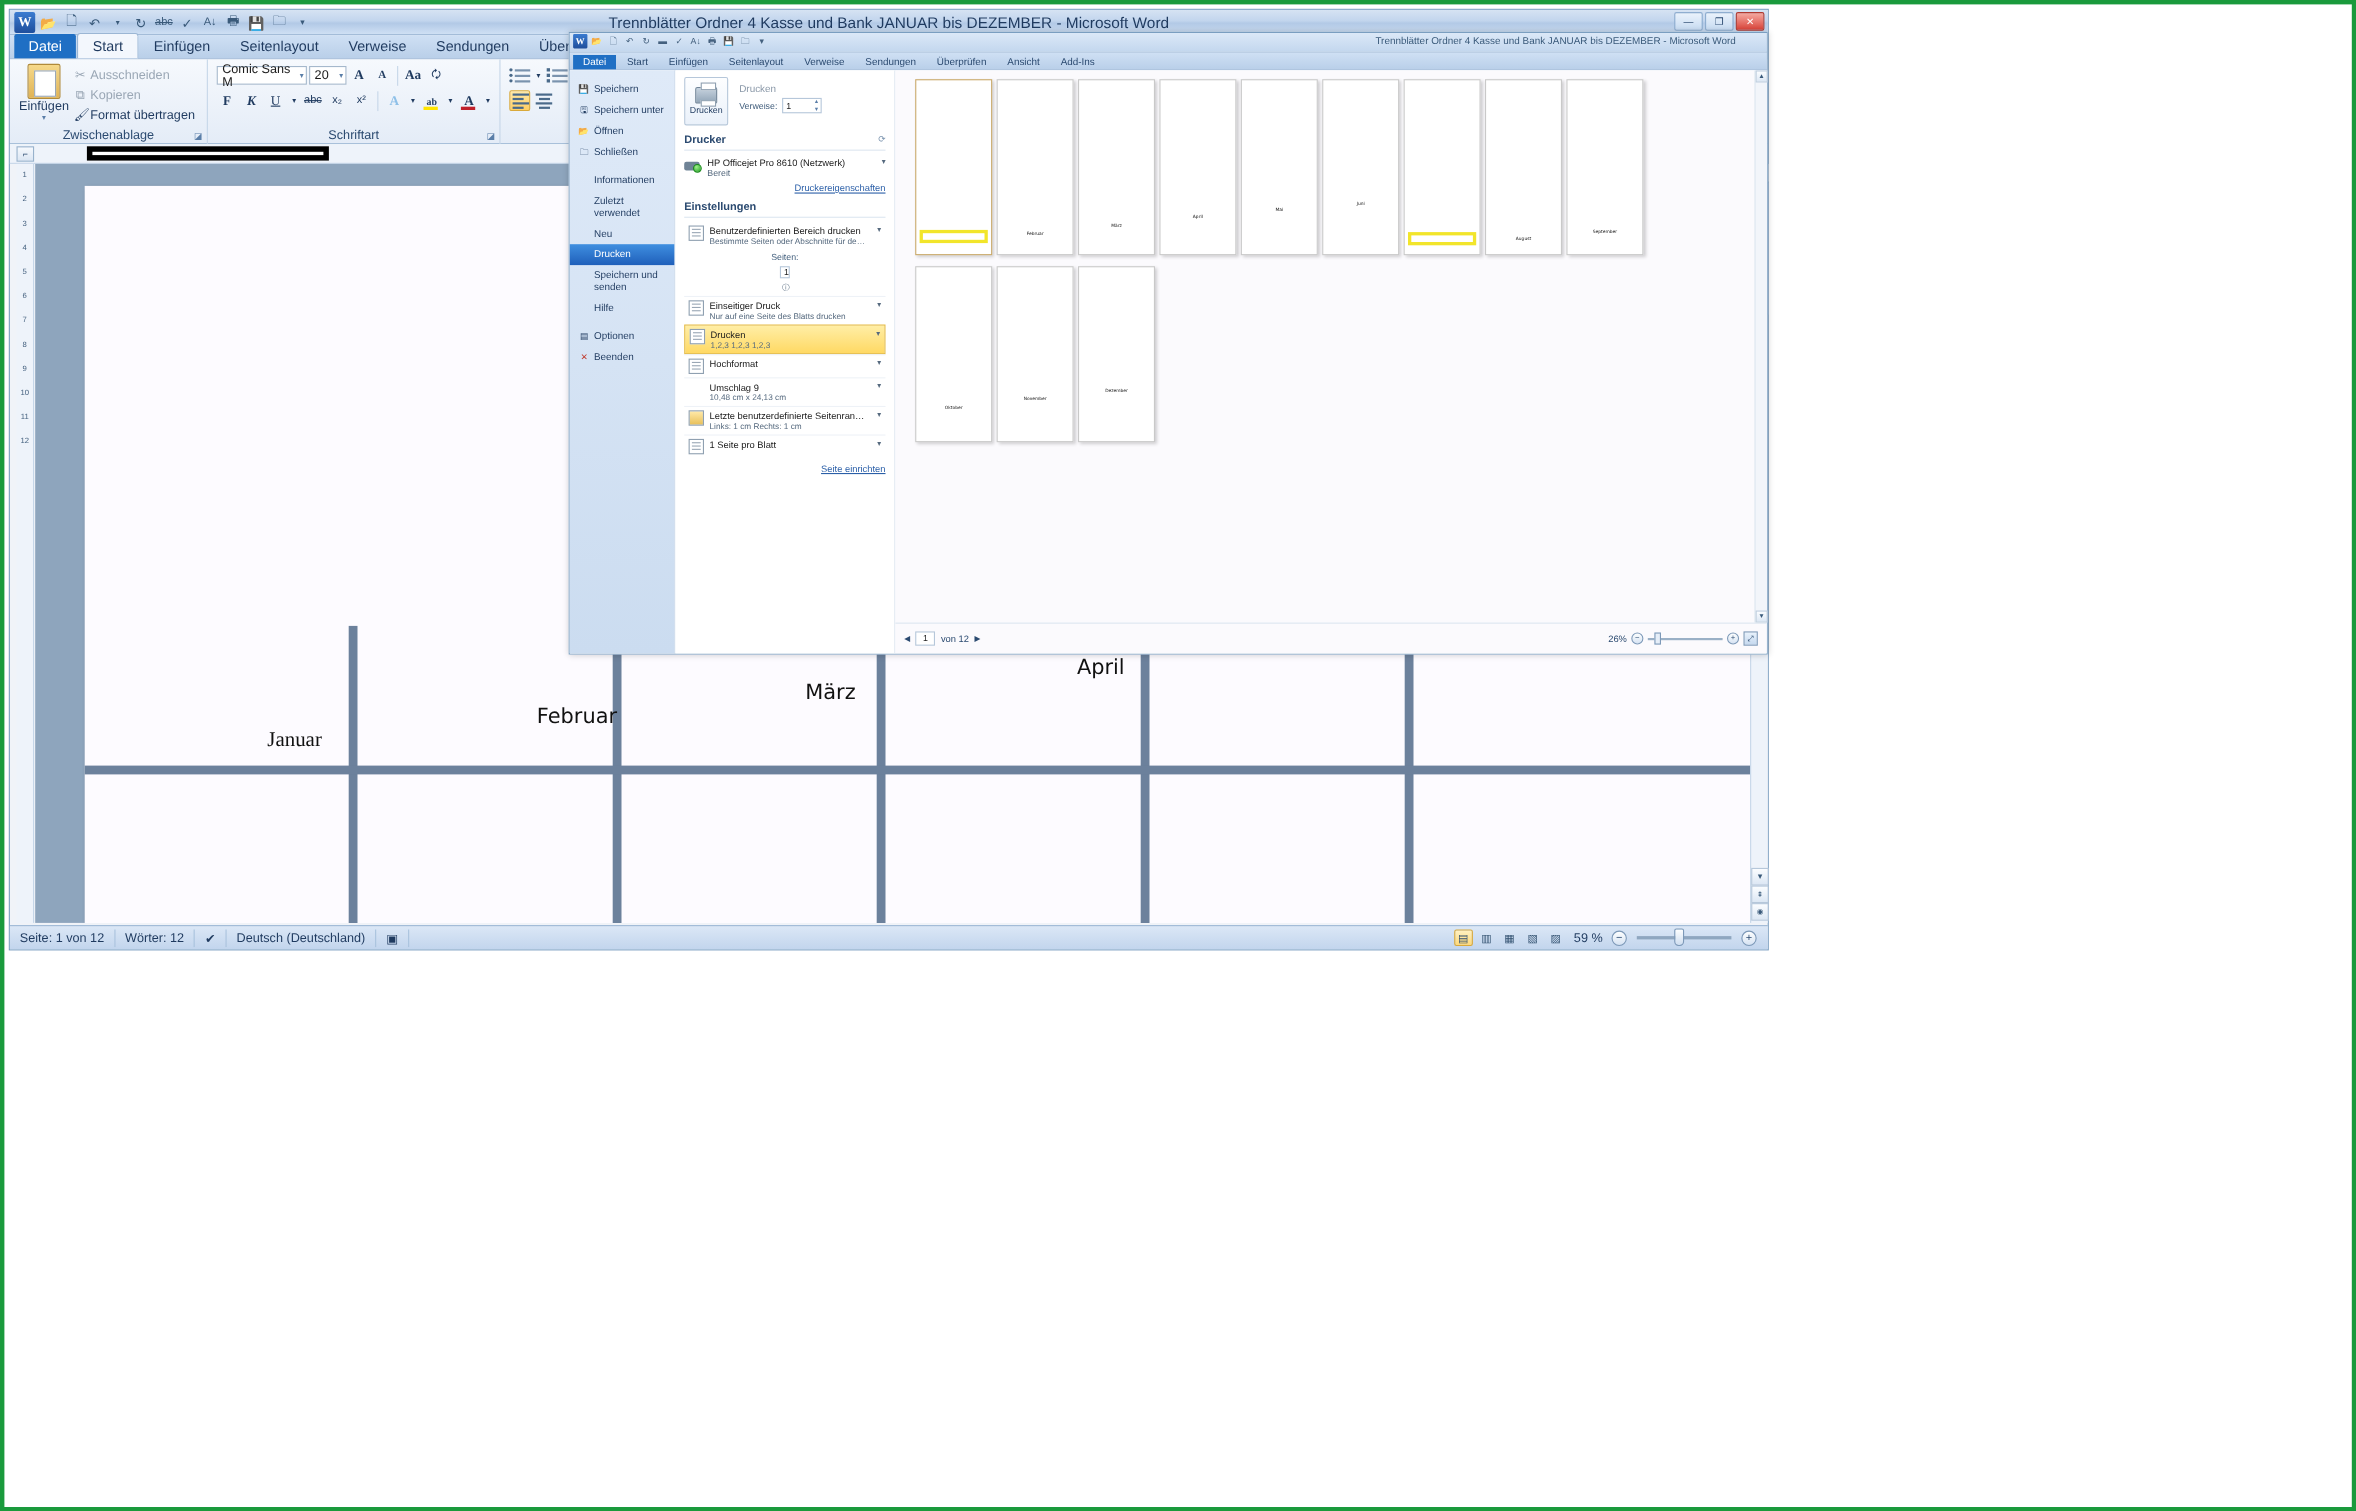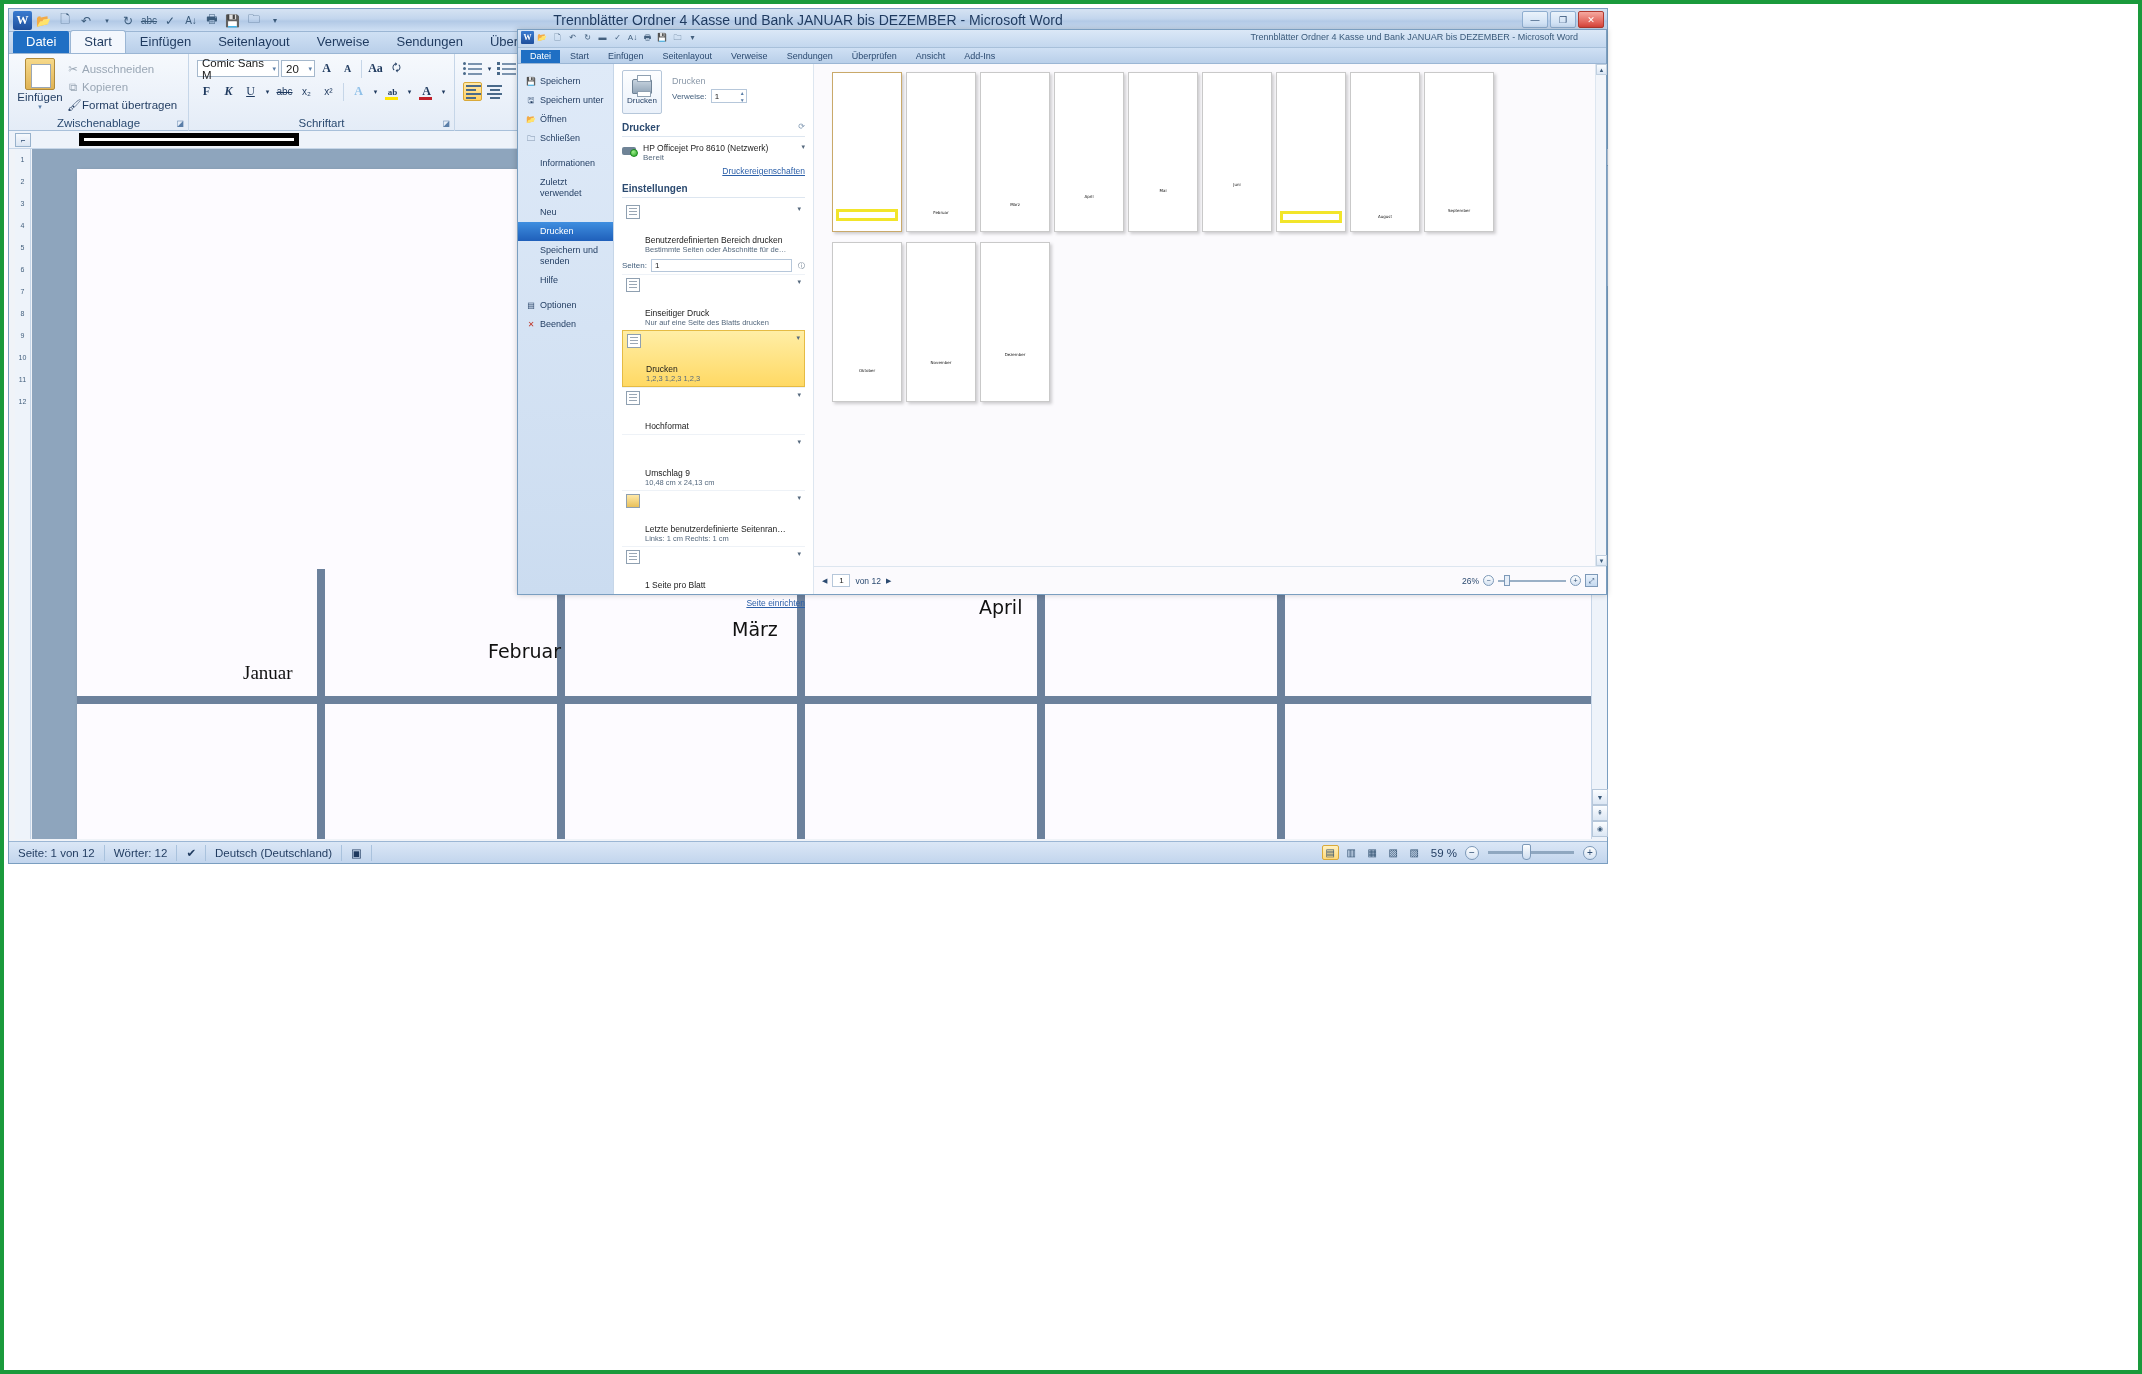--- a/index.html
+++ b/index.html
@@ -226,24 +226,24 @@
     background:radial-gradient(circle at 35% 30%,#9ff08a,#23a024);border:1px solid #178a18;}
   .printer-name { font-size:8.5px; color:#222; line-height:10px;}
   .printer-status { font-size:8px; color:#55697e;}
   .prop-link { text-align:right; font-size:8.5px; color:#2b5fa8; text-decoration:underline; margin-top:2px;}
   .setting-row { display:flex; gap:5px; align-items:flex-start; padding:3px 4px; position:relative;
      border-top:1px solid #eef2f7; }
   .setting-row.hl { background:linear-gradient(to bottom,#ffeea6,#ffd964); border:1px solid #e5bb44;}
   .setting-ico { width:14px;height:14px;flex:0 0 14px;border:1px solid #8fa0b1;background:#fff;position:relative;}
   .setting-ico i{position:absolute;left:2px;top:2px;right:2px;height:1px;background:#9aa7b5;box-shadow:0 3px 0 #9aa7b5,0 6px 0 #9aa7b5;}
   .setting-main { flex:1; min-width:0;}
-  .setting-t { font-size:8.5px; color:#1a1a1a; line-height:10px; white-space:nowrap; overflow:hidden; text-overflow:ellipsis;margin-top:30px;}
+  .setting-t { font-size:8.5px; color:#1a1a1a; line-height:10px; white-space:nowrap; overflow:hidden; text-overflow:ellipsis;}
   .setting-s { font-size:7.5px; color:#55697e; line-height:9px; white-space:nowrap; overflow:hidden; text-overflow:ellipsis;}
   .setting-caret { font-size:7px; color:#55697e; padding-left:2px;}
-  .pages-row { display:flex; align-items:center; gap:4px; padding:2px 0;}
+  .pages-row { display:flex; align-items:center; gap:4px; padding:2px 0;flex-direction:column;}
   .pages-row .lbl{font-size:8px;color:#44607e;}
   .pages-inp{flex:1;height:13px;border:1px solid #b6c7da;background:#fff;font-size:8px;padding-left:3px;
      display:flex;align-items:center;color:#222;}
   .setup-link { text-align:right; font-size:8.5px; color:#2b5fa8; text-decoration:underline; margin-top:5px;}
 
   
   #bs-preview { flex:1; background:#fbfafd; position:relative; }
   #thumbs { position:absolute; left:18px; top:8px; right:8px; bottom:40px; }
   .thumb { position:absolute; background:#fff; border:1px solid #c9c9c9;
            box-shadow:2px 2px 3px rgba(0,0,0,.18); }

